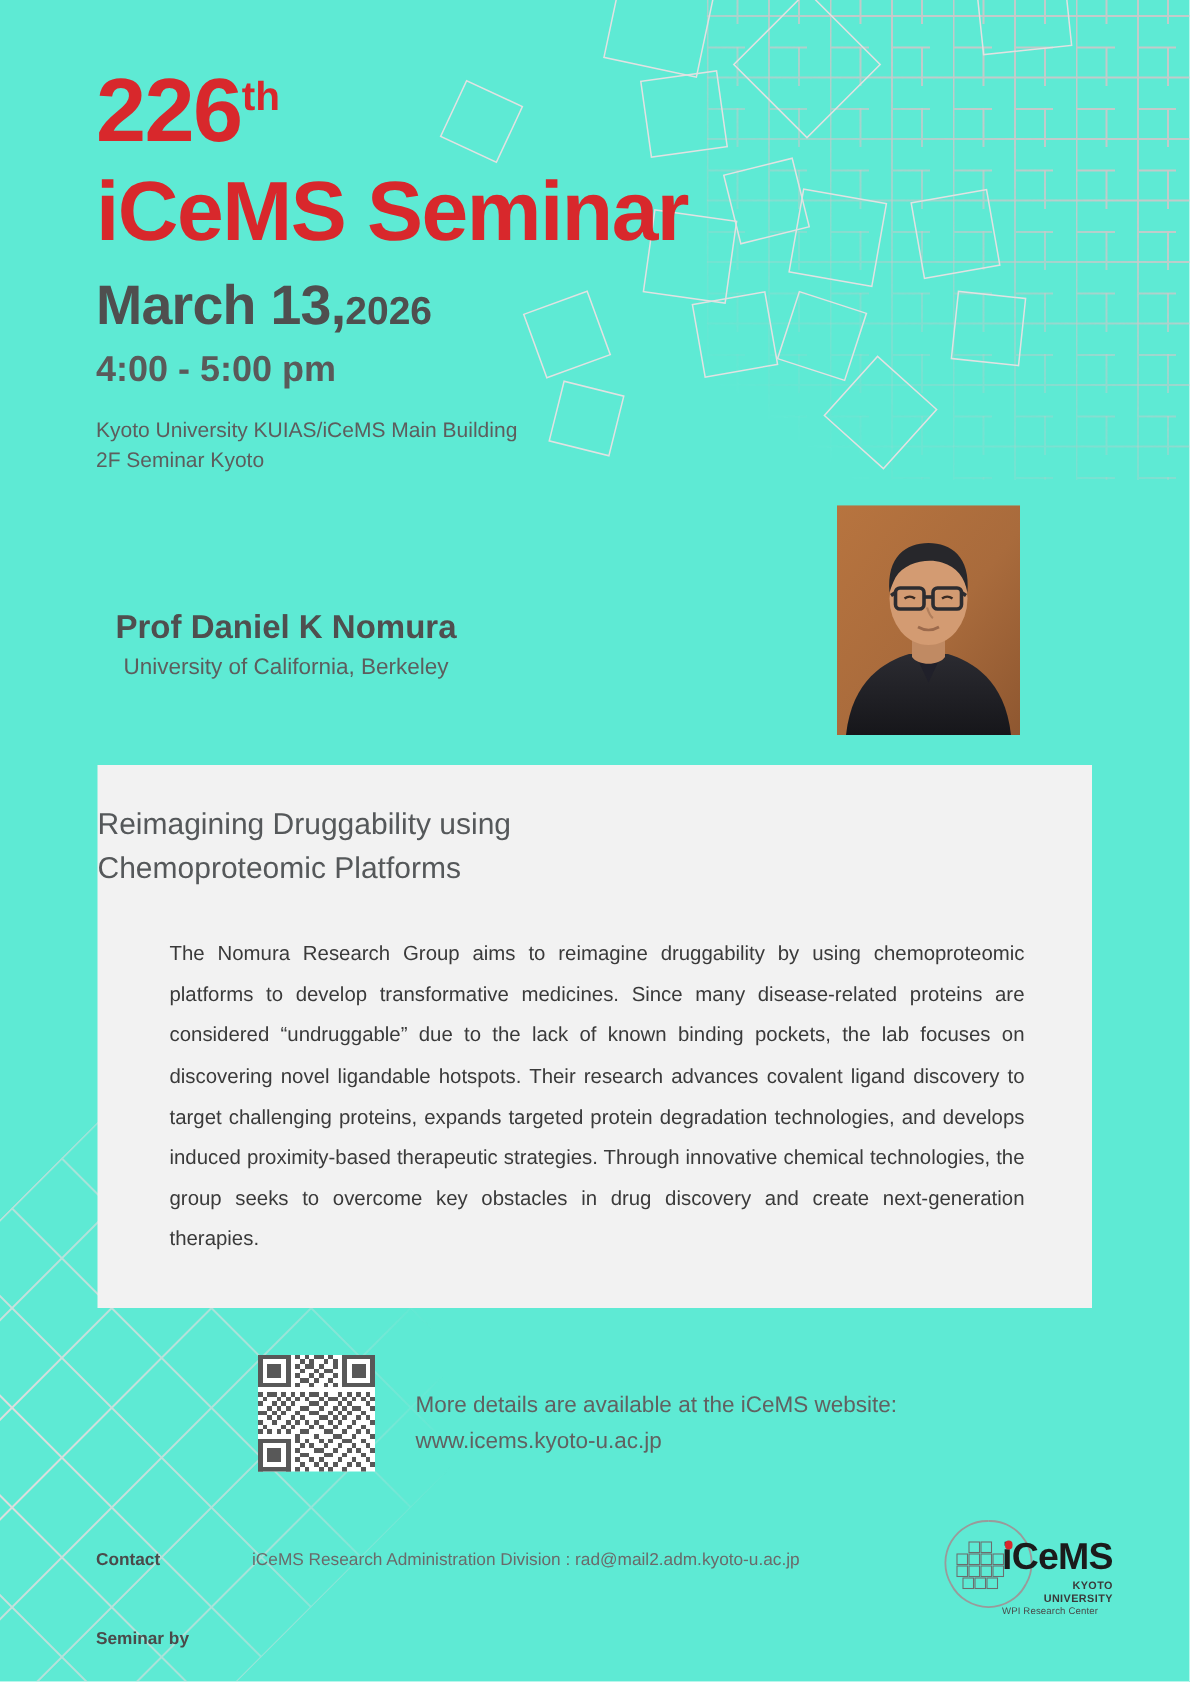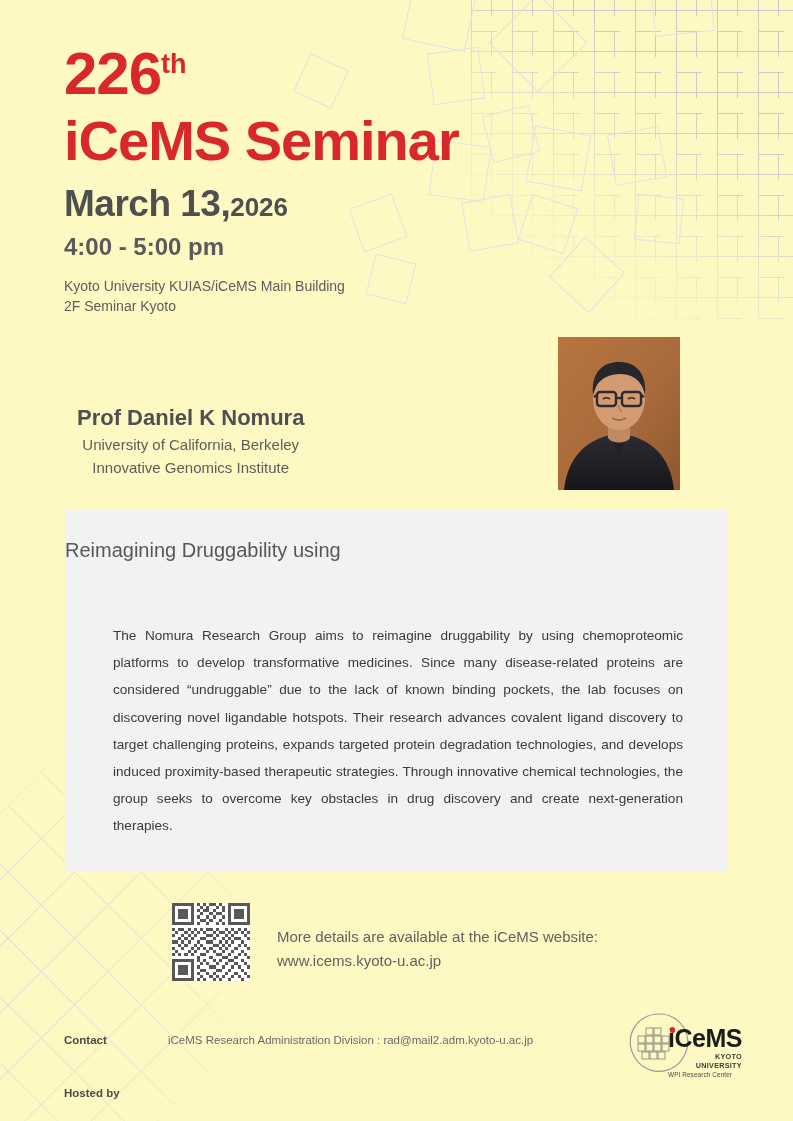--- a/index.html
+++ b/index.html
@@ -4,21 +4,21 @@
 <style>
   html, body {
     margin: 0;
     padding: 0;
     background: #ffffff;
   }
   #poster {
     position: relative;
     width: 793px;
     height: 1121px;
-    background: #fef9c3;
+    background: #5eead4;
     overflow: hidden;
     font-family: "Liberation Sans", sans-serif;
     color: #4a4a4a;
   }
 
   
   .bg-layer {
     position: absolute;
     inset: 0;
     pointer-events: none;
@@ -343,21 +343,20 @@
     <div class="venue">
       <div>Kyoto University KUIAS/iCeMS Main Building</div>
       <div>2F Seminar Kyoto</div>
     </div>
   </div>
 
   <div class="speaker">
     <div class="speaker-name">Prof Daniel K Nomura</div>
     <div class="speaker-aff">
       <div>University of California, Berkeley</div>
-      <div>Innovative Genomics Institute</div>
     </div>
   </div>
 
   <div class="portrait">
     <svg width="122" height="153" viewBox="0 0 122 153">
       <defs>
         <linearGradient id="bgWarm" x1="0" y1="0" x2="1" y2="1">
           <stop offset="0%" stop-color="#b7743f"></stop>
           <stop offset="55%" stop-color="#a96b3c"></stop>
           <stop offset="100%" stop-color="#8e5730"></stop>
@@ -391,20 +390,21 @@
       <path d="M70 62 q3.5 -2.5 7 0" stroke="#3a2a22" stroke-width="1.6" fill="none"></path>
 
       <path d="M60 68 q2 6 4 7" stroke="#b07e5b" stroke-width="1.5" fill="none"></path>
       <path d="M54 81 q7 4 14 0" stroke="#9c6a4c" stroke-width="1.8" fill="none"></path>
     </svg>
   </div>
 
   <div class="panel">
     <div class="talk-title">
       <div>Reimagining Druggability using</div>
+      <div>Chemoproteomic Platforms</div>
     </div>
     <div class="abstract">The Nomura Research Group aims to reimagine druggability by using chemoproteomic platforms to develop transformative medicines. Since many disease-related proteins are considered “undruggable” due to the lack of known binding pockets, the lab focuses on discovering novel ligandable hotspots. Their research advances covalent ligand discovery to target challenging proteins, expands targeted protein degradation technologies, and develops induced proximity-based therapeutic strategies. Through innovative chemical technologies, the group seeks to overcome key obstacles in drug discovery and create next-generation therapies.</div>
   </div>
 
   <div class="qr-block">
     <svg class="qr-code" width="78" height="78" viewBox="0 0 25 25" shape-rendering="crispEdges">
       <rect width="25" height="25" fill="#ffffff"></rect>
       <g fill="#585858">
 
         <rect x="0" y="0" width="7" height="1"></rect>
@@ -624,21 +624,21 @@
   </div>
 
   <div class="website">
     <div>More details are available at the iCeMS website:</div>
     <div>www.icems.kyoto-u.ac.jp</div>
   </div>
 
   <div class="footer">
     <div class="foot-key">Contact</div>
     <div class="foot-val">iCeMS Research Administration Division : rad@mail2.adm.kyoto-u.ac.jp</div>
-    <div class="foot-key">Hosted by</div>
+    <div class="foot-key">Seminar by</div>
   </div>
 
   <div class="logo">
     <svg class="logo-mark" width="62" height="60" viewBox="0 0 62 60">
       <path d="M31 2 A28 28 0 0 1 56 44" fill="none" stroke="#9a9a9a" stroke-width="1.2"></path>
       <path d="M31 2 A28 28 0 0 0 6 44" fill="none" stroke="#9a9a9a" stroke-width="1.2"></path>
       <path d="M6 44 A28 28 0 0 0 56 44" fill="none" stroke="#9a9a9a" stroke-width="1.2"></path>
       <g stroke="#6d6d6d" stroke-width="0.7" fill="none">
         <rect x="10" y="24" width="7" height="7"></rect>
           <rect x="18" y="24" width="7" height="7"></rect>

